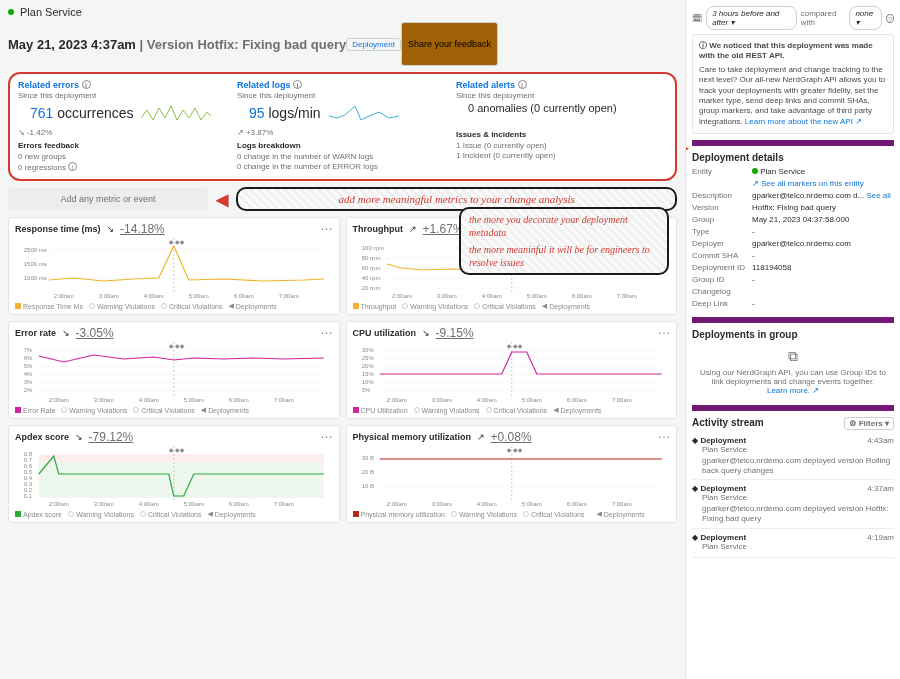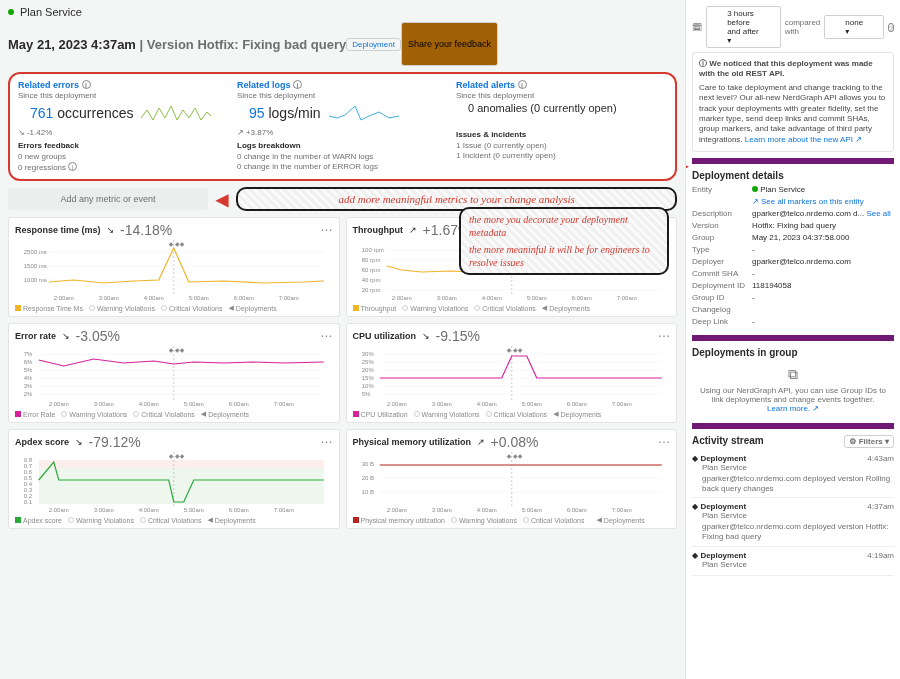--- a/index.html
+++ b/index.html
@@ -28,21 +28,21 @@
 .breakdown div { color: #6e7070; margin-bottom: 1px; }
 .add-row { display: flex; align-items: center; gap: 8px; margin-bottom: 6px; }
 .add-btn { flex: 0 0 200px; text-align: center; color: #6e7070; font-size: 9px; padding: 6px; background: #eceded; border-radius: 3px; cursor: pointer; }
 .anno { flex: 1; border: 2px solid #1a1a1a; border-radius: 10px; padding: 4px 8px; font-family: cursive; font-style: italic; font-size: 11px; color: #d43a2f; background: repeating-linear-gradient(45deg,#fafafa,#fafafa 3px,#f0f0f0 3px,#f0f0f0 6px); text-align: center; }
 .arrow-left { color: #d43a2f; font-size: 16px; font-weight: bold; }
 .arrow-right { color: #d43a2f; font-size: 16px; font-weight: bold; }
 .charts { display: grid; grid-template-columns: 1fr 1fr; gap: 6px; position: relative; }
 .chart { background: #fff; border: 1px solid #e3e4e4; border-radius: 3px; padding: 4px 6px; position: relative; }
 .chart-hdr { display: flex; align-items: center; gap: 6px; margin-bottom: 2px; }
 .chart-hdr b { font-size: 9px; }
-.chart-hdr .trend { font-size: 14px; }
+.chart-hdr .trend { font-size: 12px; text-decoration: underline; }
 .chart-hdr .icon { font-size: 9px; }
 .chart svg { width: 100%; height: 62px; display: block; }
 .legend { font-size: 7px; color: #8a8b8b; display: flex; gap: 6px; flex-wrap: wrap; margin-top: 2px; }
 .legend span { display: flex; align-items: center; gap: 2px; }
 .sq { width: 6px; height: 6px; display: inline-block; }
 .circ { width: 6px; height: 6px; border-radius: 50%; border: 1px solid #cfd0d0; display: inline-block; }
 .info-icon { display: inline-block; width: 9px; height: 9px; border: 1px solid #888; border-radius: 50%; font-size: 7px; line-height: 9px; text-align: center; color: #888; }
 .more { margin-left: auto; color: #888; font-size: 12px; cursor: pointer; }
 .float-anno { position: absolute; top: -10px; right: 8px; width: 210px; border: 2px solid #1a1a1a; border-radius: 10px; padding: 4px 8px; font-family: Liberation Serif, serif; font-style: italic; font-size: 10px; color: #d43a2f; background: repeating-linear-gradient(45deg,#fafafa,#fafafa 3px,#f0f0f0 3px,#f0f0f0 6px); z-index: 5; line-height: 1.3; }
 .notice { border: 1px solid #e3e4e4; border-radius: 3px; padding: 6px; font-size: 8px; color: #4a4a4a; margin-bottom: 6px; line-height: 1.3; }
@@ -50,21 +50,21 @@
 .side-section { border-top: 6px solid #701a75; padding: 6px 0; }
 .side-section h3 { font-size: 10px; font-weight: 600; margin-bottom: 4px; }
 .kv { display: flex; margin-bottom: 3px; font-size: 8px; }
 .kv .k { width: 60px; color: #6e7070; }
 .kv .v { flex: 1; }
 .act-item { border-bottom: 1px solid #eee; padding: 4px 0; font-size: 8px; }
 .act-item .row1 { display: flex; justify-content: space-between; }
 .act-item .text { color: #6e7070; margin-top: 2px; line-height: 1.2; }
 .filters-btn { float: right; font-size: 8px; border: 1px solid #cfd0d0; border-radius: 3px; padding: 1px 4px; color: #6e7070; cursor: pointer; }
 .topr { display: flex; align-items: center; gap: 4px; font-size: 8px; margin-bottom: 4px; }
-.topr .sel { border: 1px solid #cfd0d0; border-radius: 2px; padding: 2px 20px; cursor: pointer; }
+.topr .sel { border: 1px solid #cfd0d0; border-radius: 8px; padding: 2px 5px; cursor: pointer; font-style: italic; }
 .axis-text { font-size: 6px; fill: #8a8b8b; }
 .grid-line { stroke: #eee; stroke-width: 0.5; }
 .marker { stroke: #999; stroke-width: 0.5; stroke-dasharray: 2,2; }
 </style>
 </head>
 <body>
 
 <div class="page">
   <div class="main">
     <div class="hdr">

